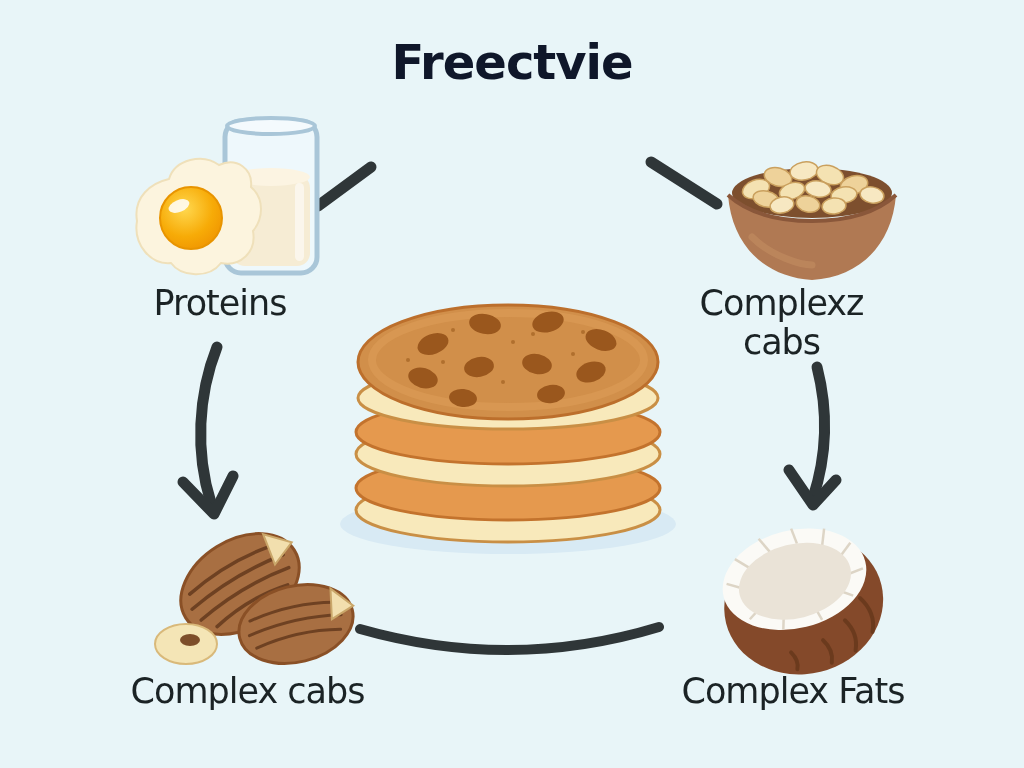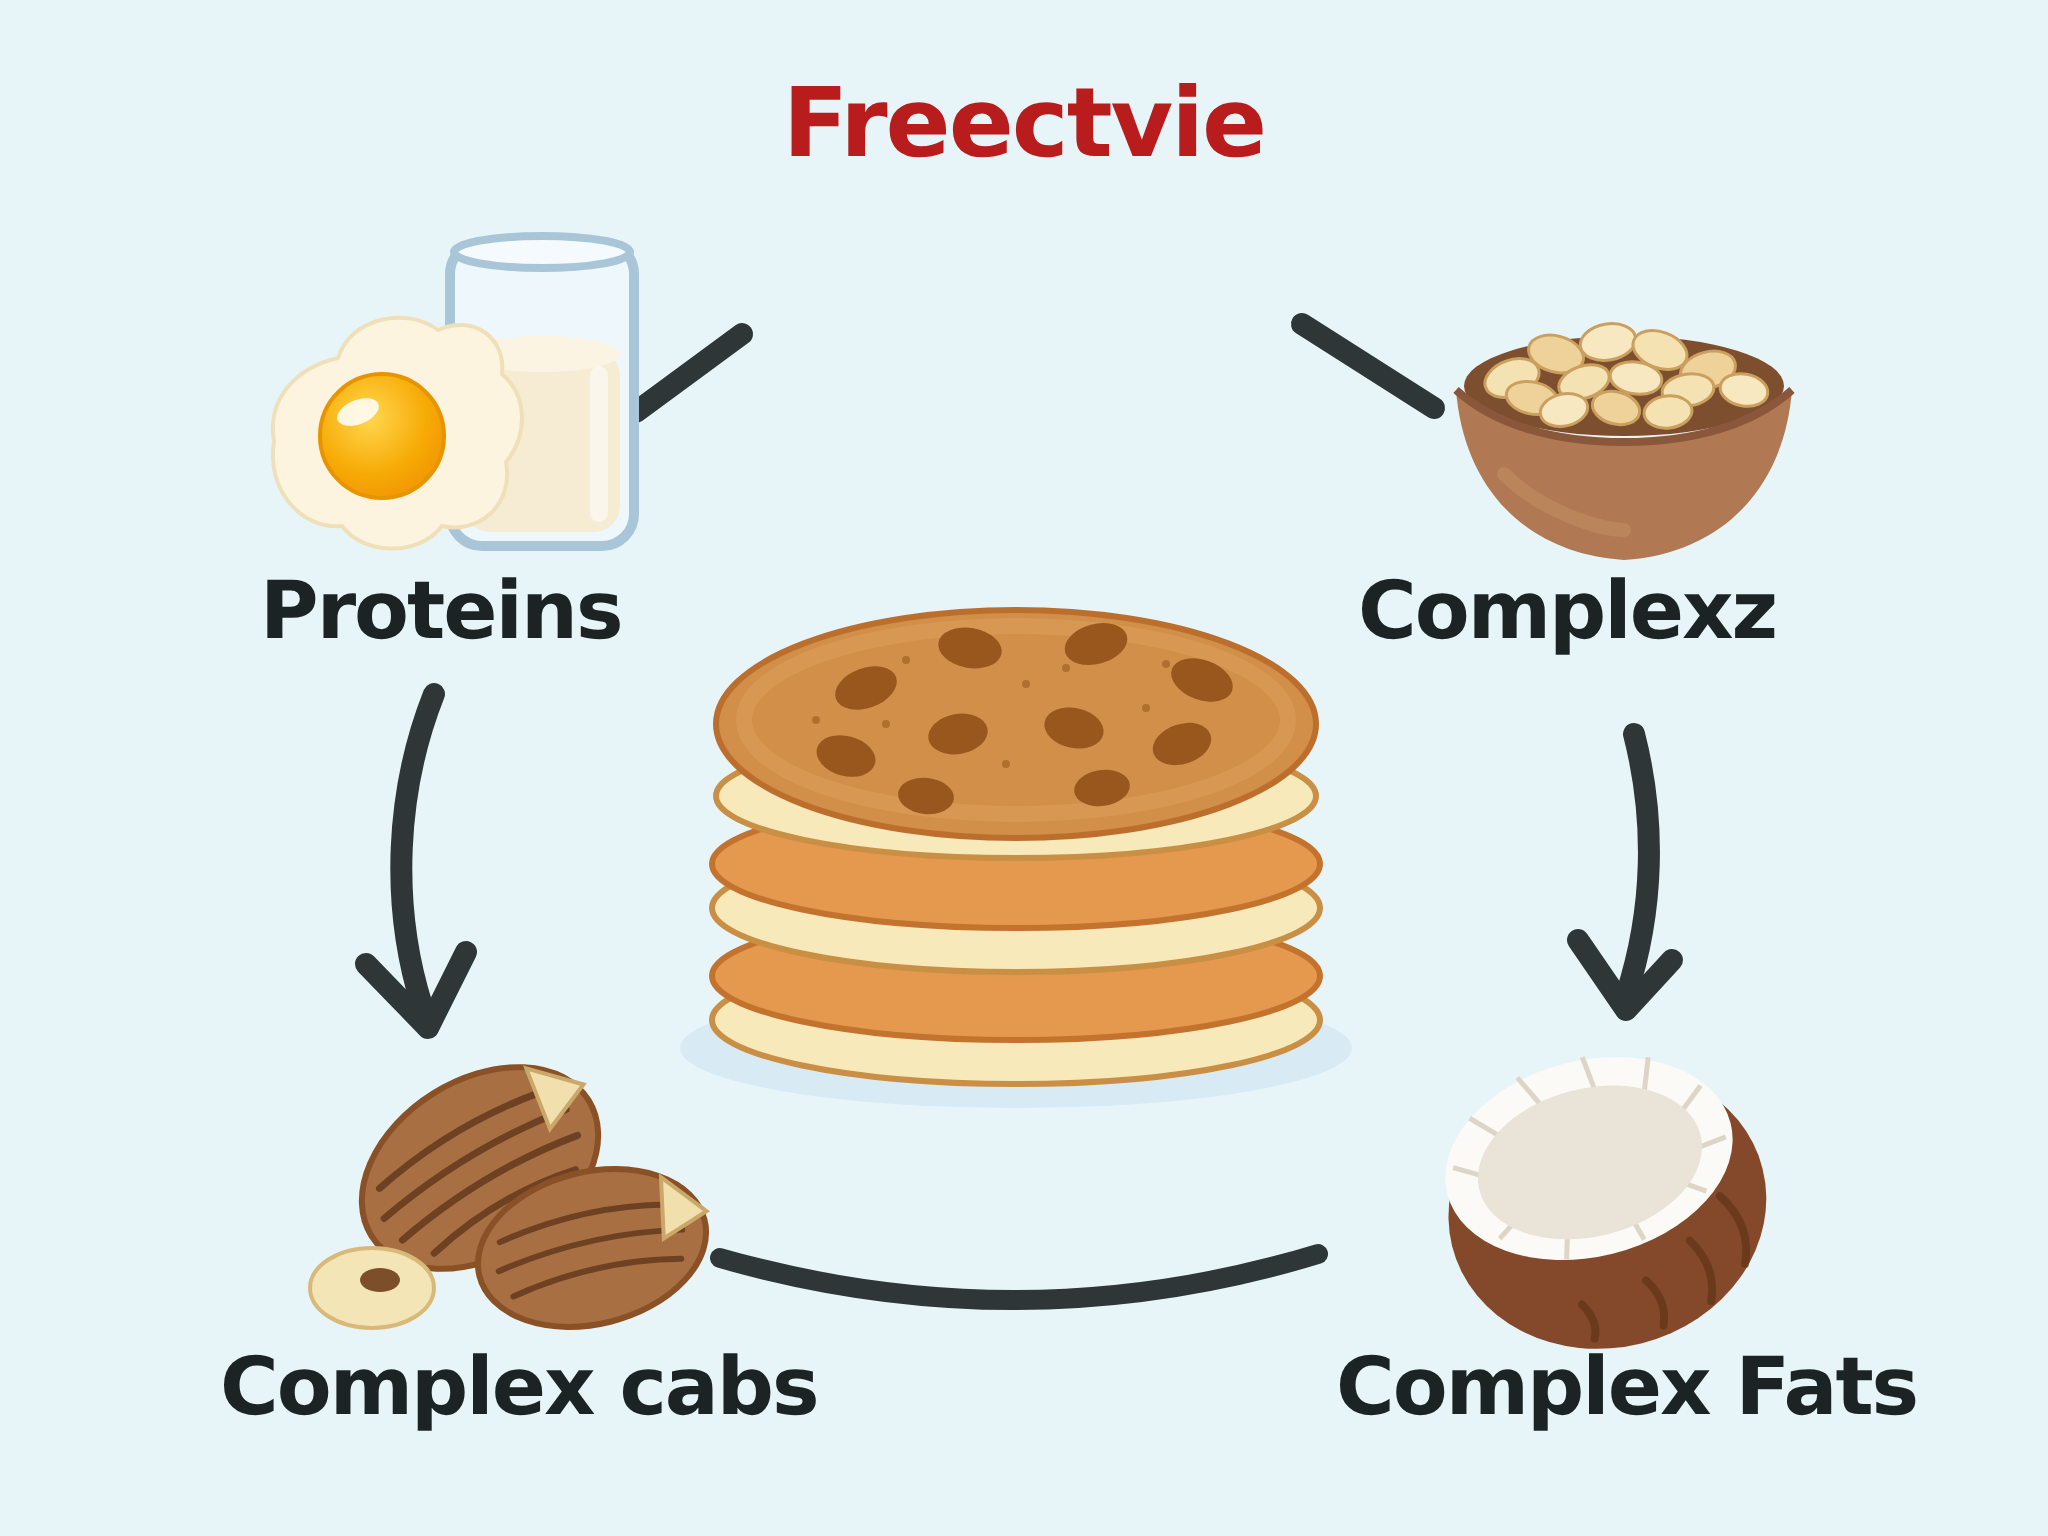--- a/index.html
+++ b/index.html
@@ -4,25 +4,25 @@
 <style>
   html,body{margin:0;padding:0;}
   body{
     width:1024px;height:768px;overflow:hidden;position:relative;
     background:#e8f5f8;
     font-family:"DejaVu Sans","Liberation Sans",sans-serif;
   }
   .abs{position:absolute;}
   .title{
     top:36px;left:512px;transform:translateX(-50%);
-    text-align:center;color:#b91c1c;font-weight:bold;
+    text-align:center;color:#0f172a;font-weight:bold;
     font-size:48px;line-height:1.1;letter-spacing:-1px;white-space:nowrap;
   }
   .label{
-    color:#1b2325;font-weight:bold;font-size:40px;letter-spacing:-1px;
+    color:#1b2325;font-weight:normal;font-size:35px;letter-spacing:-1px;
     text-align:center;line-height:1.12;white-space:nowrap;
   }
   .lbl-proteins{left:130px;top:284px;width:180px;}
   .lbl-complex-top{left:679px;top:284px;width:205px;}
   .lbl-complex-bottom{left:110px;top:672px;width:275px;}
   .lbl-quality{left:668px;top:672px;width:250px;}
   svg{display:block;}
 </style>
 </head>
 <body>
@@ -181,17 +181,18 @@
       <path d="M 34 94 L 46 86"></path>
     </g>
     <ellipse cx="87" cy="68" rx="57" ry="37" fill="#eae3d7"></ellipse>
   </g>
 </svg>
 
 <div class="abs label lbl-proteins">Proteins</div>
 
 <div class="abs label lbl-complex-top">
   <div>Complexz</div>
+  <div>cabs</div>
 </div>
 
 <div class="abs label lbl-complex-bottom">Complex cabs</div>
 
 <div class="abs label lbl-quality">Complex Fats</div>
 
 </body></html>

